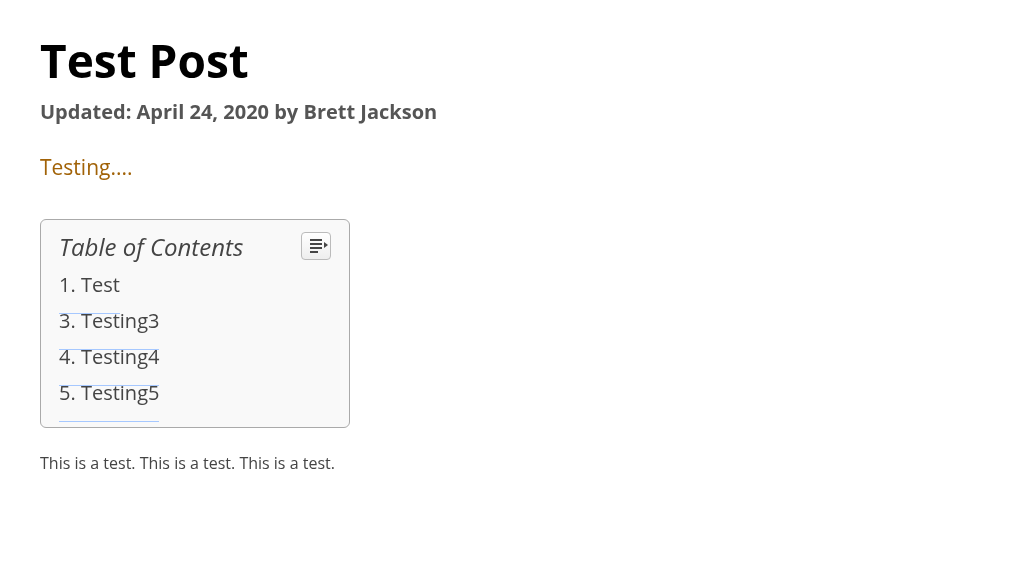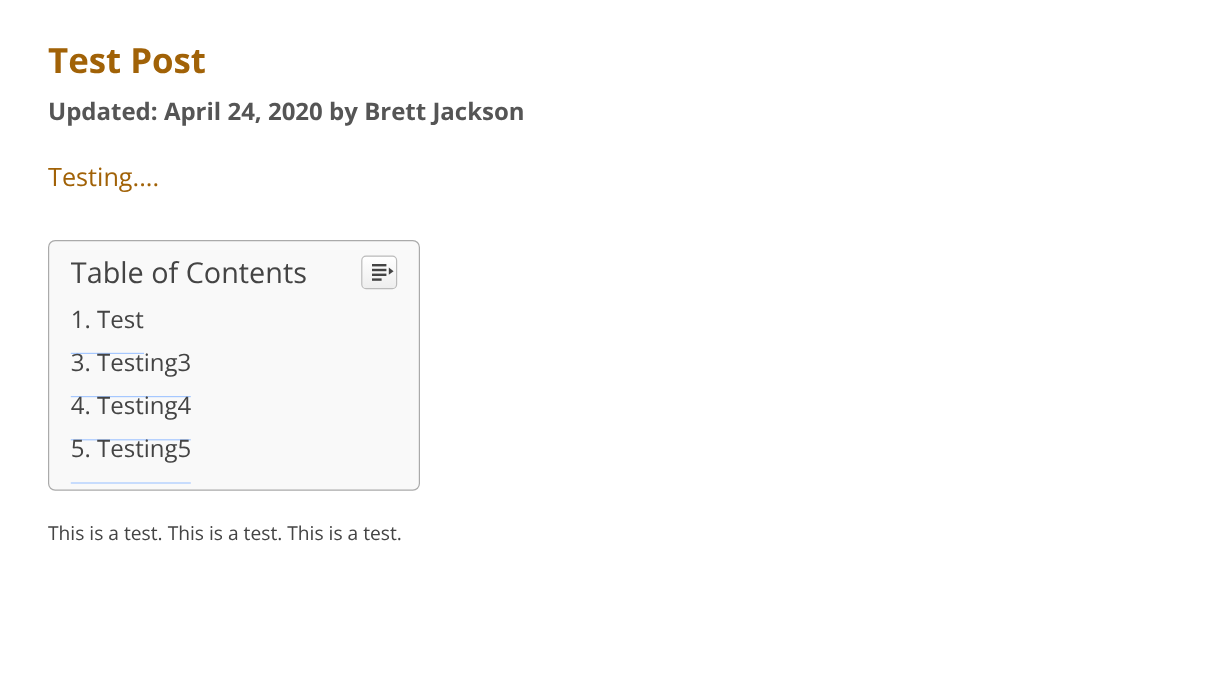--- a/index.html
+++ b/index.html
@@ -7,23 +7,23 @@
       padding: 0;
       box-sizing: border-box;
     }
     body {
       font-family: -apple-system, BlinkMacSystemFont, "Segoe UI", "Open Sans", Helvetica, Arial, sans-serif;
       background: #ffffff;
       color: #333333;
       padding: 35px 40px;
     }
     .post-title {
-      font-size: 29px;
+      font-size: 46px;
       font-weight: 700;
-      color: #a16207;
+      color: #000000;
       margin-bottom: 12px;
       line-height: 1.1;
     }
     .post-meta {
       font-size: 20px;
       color: #555555;
       margin-bottom: 28px;
       font-weight: bold;
     }
     .post-body-text {
@@ -38,20 +38,21 @@
       background: #f9f9f9;
       padding: 10px 18px 14px 18px;
       margin-bottom: 24px;
       min-width: 310px;
     }
     .toc-header {
       display: flex;
       align-items: center;
       justify-content: space-between;
       margin-bottom: 6px;
+      font-style: italic;
     }
     .toc-title {
       font-size: 24px;
       color: #444444;
       font-weight: 400;
     }
     .toc-toggle {
       width: 30px;
       height: 28px;
       border: 1px solid #bbbbbb;

